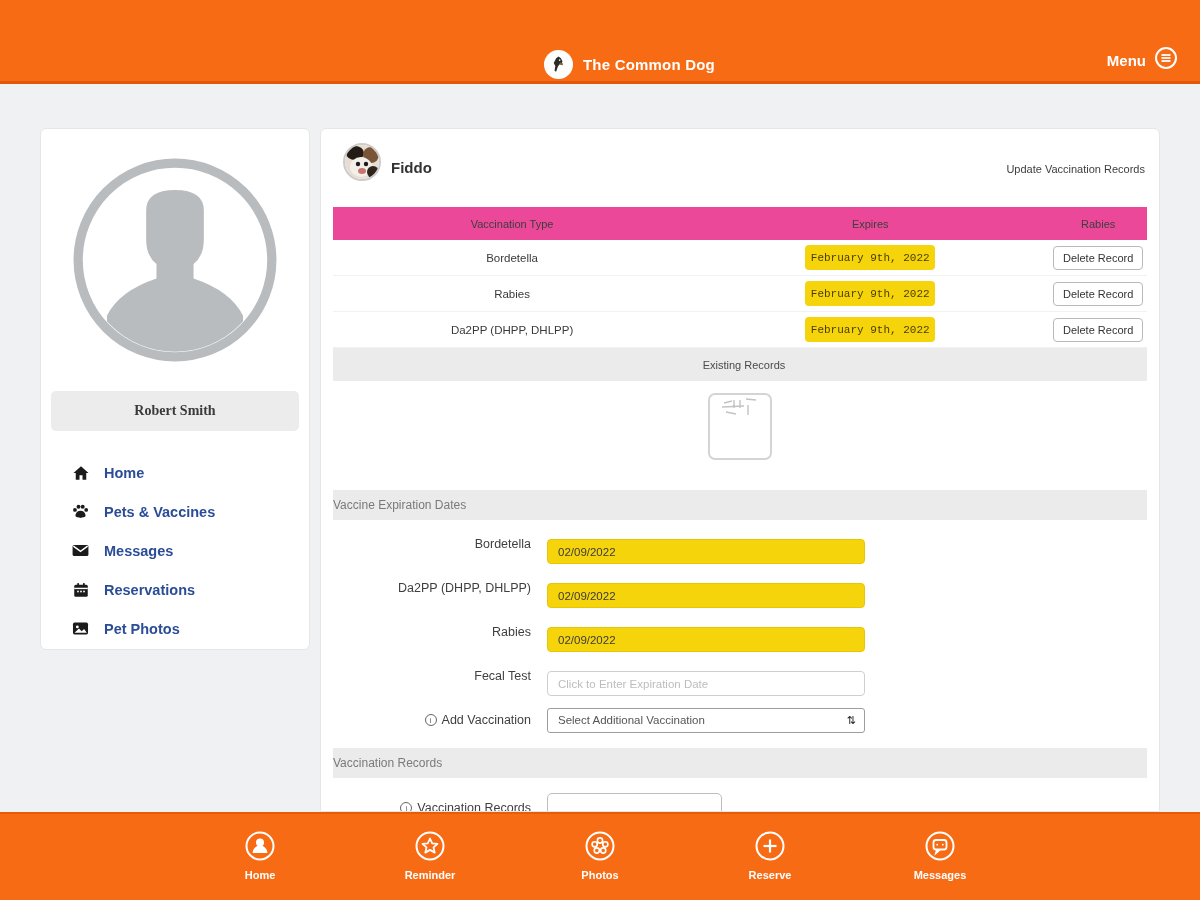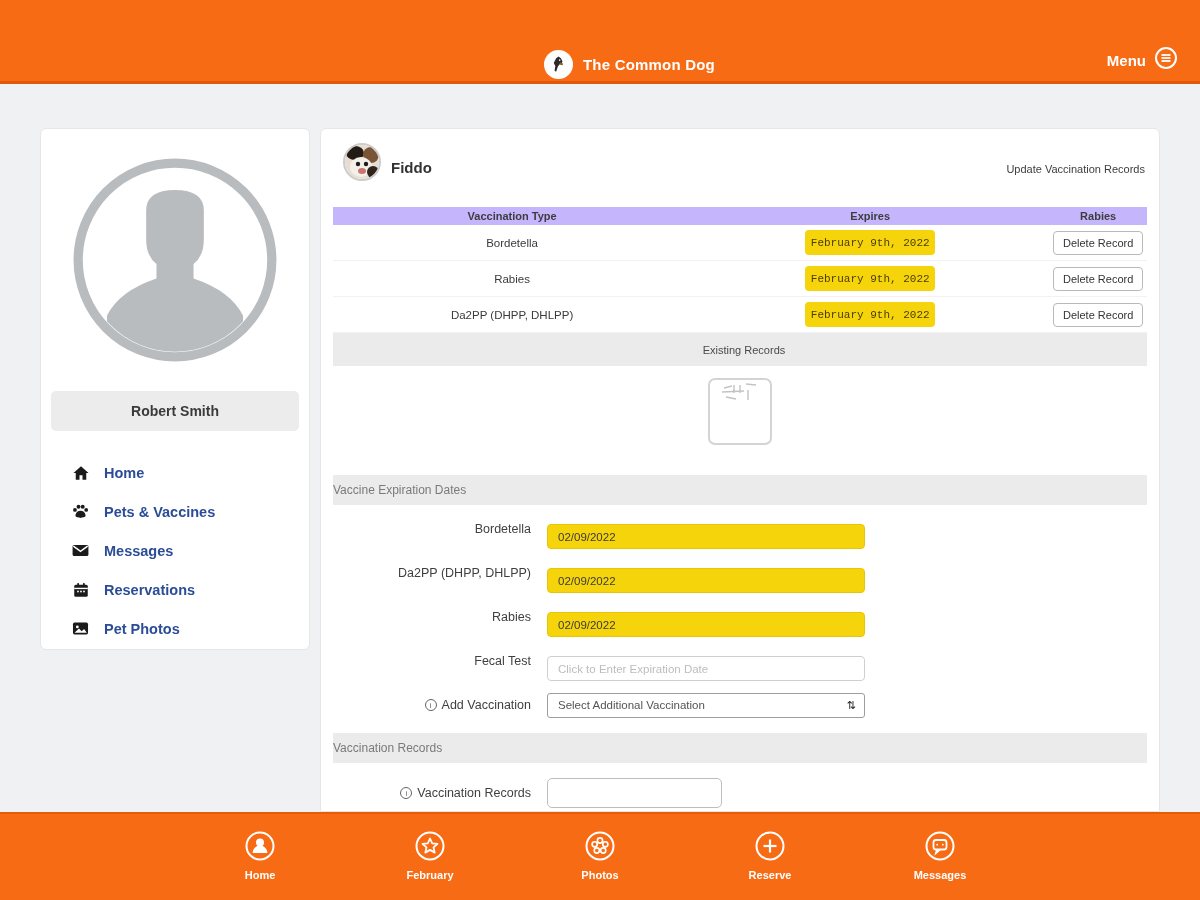--- a/index.html
+++ b/index.html
@@ -27,21 +27,21 @@
   .menu-label { color:#ffffff; font-size:15px; font-weight:bold; }
   
   .sidebar-card {
     position:absolute; left:40px; top:128px; width:270px; height:522px;
     background:#ffffff; border:1px solid #e4e6e7; border-radius:6px;
   }
   .avatar-wrap { width:206px; height:206px; margin:28px auto 0 auto; }
   .user-name-box {
     margin:28px 10px 0 10px; height:40px; background:#ececec; border-radius:5px;
     display:flex; align-items:center; justify-content:center;
-    font-size:14px; font-weight:bold; color:#3a3a3a;
+    font-size:14px; font-weight:bold; color:#3a3a3a;font-family:Liberation Serif, serif;
   }
   .side-nav { margin-top:22px; }
   .side-item {
     height:39px; display:flex; align-items:center; gap:14px;
     padding-left:30px; cursor:pointer;
   }
   .side-item .s-icon { width:19px; height:19px; display:flex; align-items:center; justify-content:center; }
   .side-item .s-label { color:#2b4c97; font-size:14.5px; font-weight:bold; }
   
   .main-card {
@@ -52,22 +52,22 @@
   .pet-header { height:78px; position:relative; }
   .pet-avatar {
     position:absolute; left:22px; top:14px; width:38px; height:38px; border-radius:50%;
     border:2px solid #cccccc; overflow:hidden; background:#fff;
   }
   .pet-name { position:absolute; left:70px; top:30px; font-size:15px; font-weight:bold; color:#333; }
   .update-link { position:absolute; right:14px; top:34px; font-size:11px; color:#3d3d3d; cursor:pointer; }
   
   .vax-table { margin:0 12px; }
   .t-head {
-    height:18px; background:#c4b5fd; display:flex; align-items:center;
-    font-size:11px; color:#3d3d3d;font-weight:bold;
+    height:33px; background:#ec4899; display:flex; align-items:center;
+    font-size:11px; color:#3d3d3d;
   }
   .t-row { height:36px; display:flex; align-items:center; border-bottom:1px solid #f2f2f2; font-size:11.5px; }
   .c1 { width:44%; text-align:center; }
   .c2 { width:44%; text-align:center; display:flex; justify-content:center; }
   .c3 { width:12%; text-align:center; display:flex; justify-content:center; }
   .date-btn {
     width:130px; height:25px; background:#f6d40c; border:none; border-radius:4px;
     font-size:11px; color:#4a3c00; font-family:Liberation Mono, monospace; cursor:pointer;
   }
   .del-btn {
@@ -347,21 +347,21 @@
       </span>
       <span class="b-label">Home</span>
     </div>
     <div class="b-item">
       <span>
         <svg width="32" height="32" viewBox="0 0 32 32">
           <circle cx="16" cy="16" r="13.5" fill="none" stroke="#ffffff" stroke-width="2"></circle>
           <path d="M16 8.5 L18.2 13.4 23.5 13.9 19.5 17.4 20.7 22.6 16 19.9 11.3 22.6 12.5 17.4 8.5 13.9 13.8 13.4 Z" fill="none" stroke="#ffffff" stroke-width="1.8" stroke-linejoin="round"></path>
         </svg>
       </span>
-      <span class="b-label">February</span>
+      <span class="b-label">Reminder</span>
     </div>
     <div class="b-item">
       <span>
         <svg width="32" height="32" viewBox="0 0 32 32">
           <circle cx="16" cy="16" r="13.5" fill="none" stroke="#ffffff" stroke-width="2"></circle>
           <circle cx="16" cy="10.5" r="2.6" fill="none" stroke="#ffffff" stroke-width="1.6"></circle>
           <circle cx="21.3" cy="14.3" r="2.6" fill="none" stroke="#ffffff" stroke-width="1.6"></circle>
           <circle cx="19.2" cy="20.5" r="2.6" fill="none" stroke="#ffffff" stroke-width="1.6"></circle>
           <circle cx="12.8" cy="20.5" r="2.6" fill="none" stroke="#ffffff" stroke-width="1.6"></circle>
           <circle cx="10.7" cy="14.3" r="2.6" fill="none" stroke="#ffffff" stroke-width="1.6"></circle>

